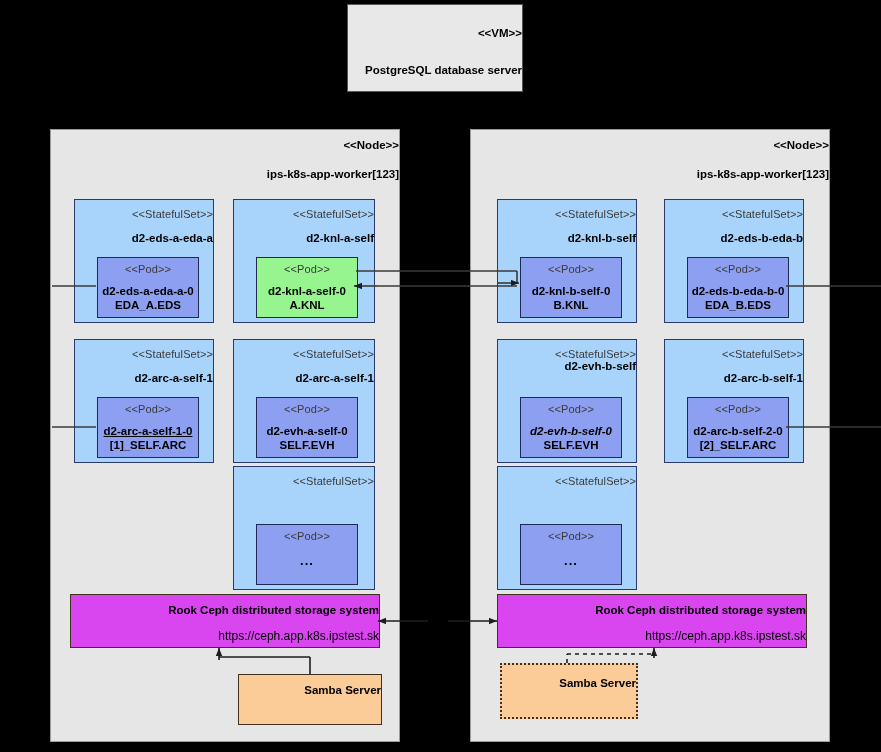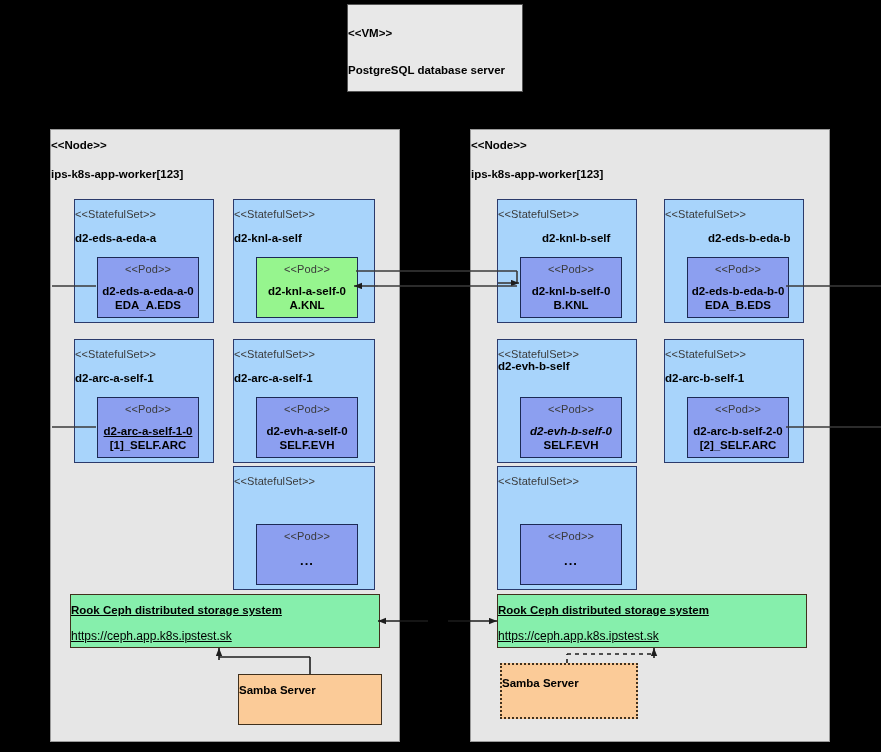--- a/index.html
+++ b/index.html
@@ -5,38 +5,38 @@
   html,body{margin:0;padding:0;background:#000;}
   body{
     width:881px;height:752px;position:relative;overflow:hidden;
     font-family:"Liberation Sans","DejaVu Sans",sans-serif;
     color:#000;
   }
   .canvas{position:absolute;left:0;top:0;width:881px;height:752px;}
 
   
   .box{position:absolute;box-sizing:border-box;display:flex;flex-direction:column;
-       align-items:flex-start;}
+       align-items:flex-end;}
   .vm-box{
     background:#e8e8e8;border:1px solid #555;
     justify-content:flex-start;
   }
   .node-box{
     background:#e6e6e6;border:1px solid #9a9a9a;
   }
   .ss-box{
     background:#a8d4fb;border:1px solid #2b3a6b;
   }
   .pod-box{
     background:#8c9ff0;border:1.5px solid #1c2a55;
     display:flex;flex-direction:column;align-items:center;justify-content:flex-start;
   }
   .pod-box.green{background:#96f58e;}
   .ceph-box{
-    background:#86efac;border:1.5px solid #40301d;text-decoration:underline;
+    background:#d946ef;border:1.5px solid #40301d;
   }
   .samba-box{
     background:#fbcb98;border:1.5px solid #40301d;
   }
   .samba-box.dashed{border:2px dotted #40301d;}
 
   
   .stereo{font-size:11px;color:#3a3a3a;font-weight:400;letter-spacing:.1px;}
   .stereo-b{font-size:11.5px;color:#000;font-weight:700;}
   .name{font-size:11.5px;font-weight:700;color:#000;}

